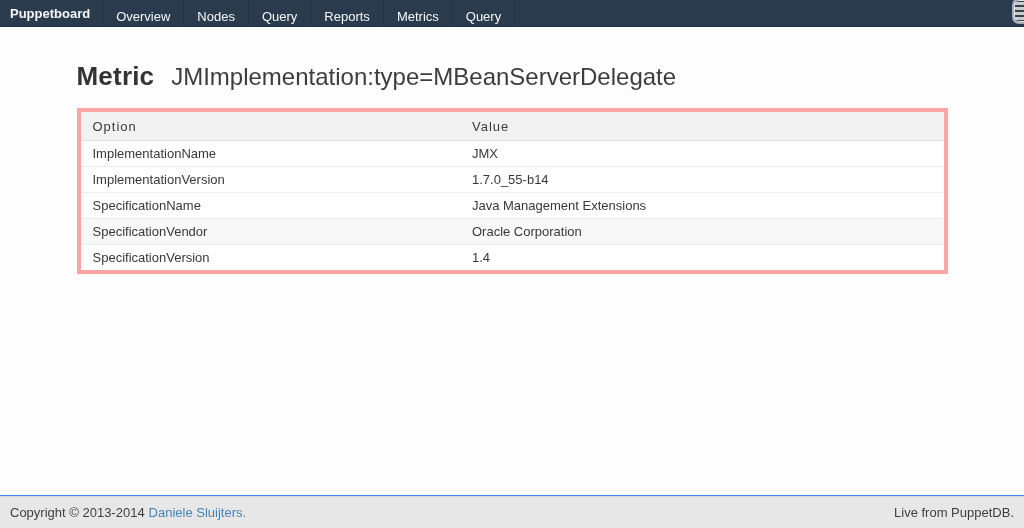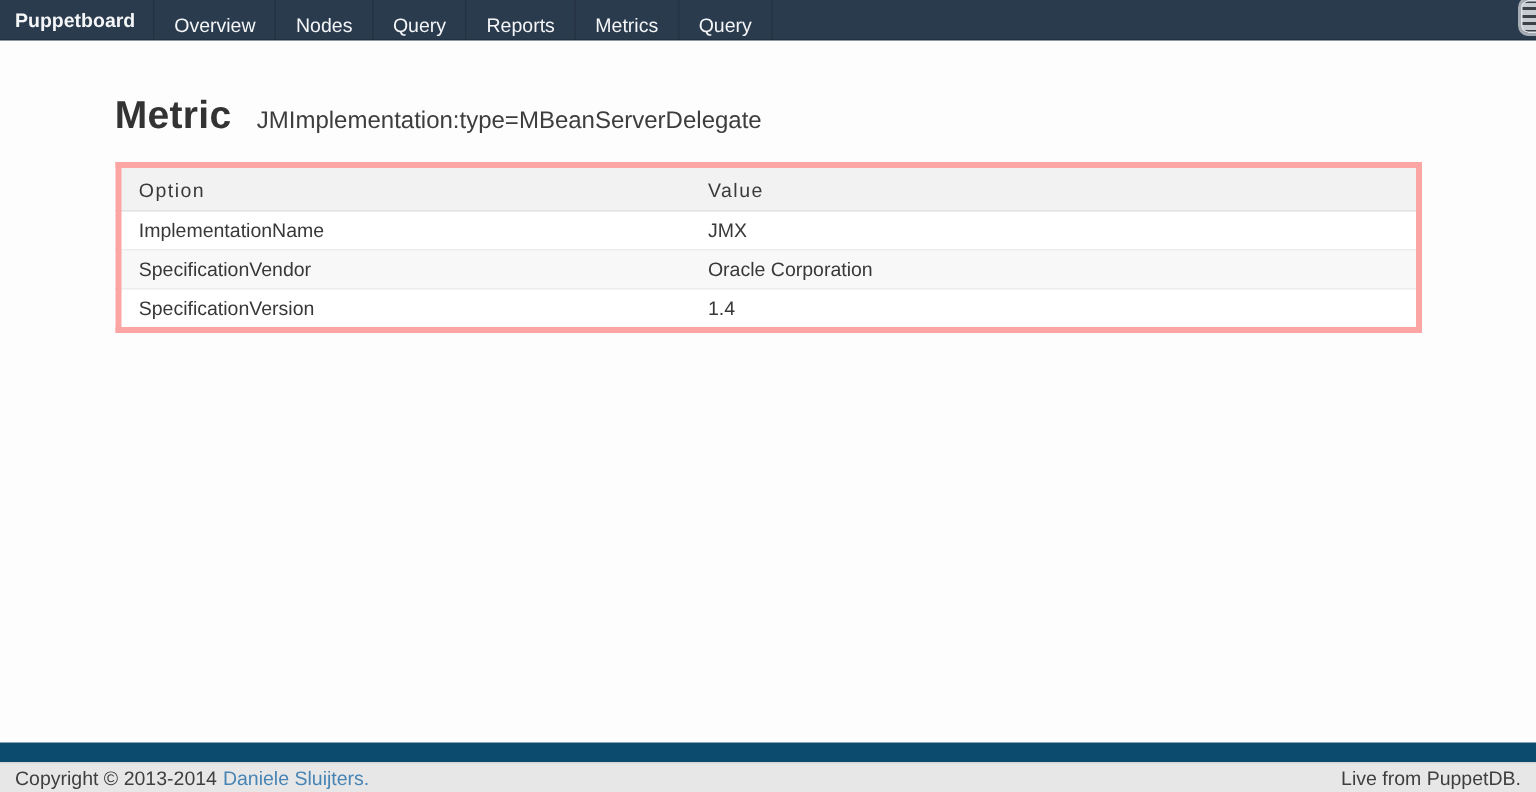--- a/index.html
+++ b/index.html
@@ -2,21 +2,21 @@
 <html><head>
 <meta charset="utf-8">
 <style>
   * { margin:0; padding:0; box-sizing:border-box; }
   html,body { width:1024px; height:528px; }
   body {
     font-family:"Liberation Sans","DejaVu Sans",sans-serif;
     background:#fdfdfd;
     overflow:hidden;
   }
-  .screen { position:relative; width:1024px; height:528px; overflow:hidden; background:#0c4a6e; }
+  .screen { position:relative; width:1024px; height:528px; overflow:hidden; background:#3b82f6; }
 
   
   .navbar {
     position:absolute; top:0; left:0; right:0; height:27px;
     background:#2b3b4e;
     display:flex; align-items:stretch;
     border-bottom:1px solid #223142;
   }
   .navbar a {
     display:flex; align-items:center;
@@ -36,21 +36,21 @@
     background:repeating-linear-gradient(180deg,#3a4148 0 2px,#c7ccd2 2px 5px);
     box-shadow:inset 0 0 0 1px #dfe2e6;
   }
 
   
   .content { position:absolute; top:27px; left:0; right:0; bottom:33px; background:#fdfdfd; }
   .container { width:871px; margin:0 auto; }
 
   h1.page-title { margin-top:30px; margin-bottom:16px; color:#333; line-height:1.1; white-space:nowrap; }
   h1.page-title .title-main { font-size:26px; font-weight:700; letter-spacing:0.2px; }
-  h1.page-title .title-sub  { font-size:16px; font-weight:400; color:#3d3d3d; margin-left:8px; }
+  h1.page-title .title-sub  { font-size:24px; font-weight:400; color:#3d3d3d; margin-left:8px; }
 
   table.metric-table {
     width:100%;
     border-collapse:collapse;
     border:4px solid #fca5a5;
     background:#fff;
     font-size:13px;
     color:#383838;
   }
   table.metric-table th {
@@ -73,21 +73,21 @@
   .redacted {
     filter:blur(2.4px);
     color:#6f6f73;
     font-size:12px;
     letter-spacing:0.5px;
     user-select:none;
   }
 
   
   .footer {
-    position:absolute; left:0; right:0; bottom:0; height:20px;
+    position:absolute; left:0; right:0; bottom:0; height:32px;
     background:#e7e7e7;
     border-top:1px solid #d6d6d6;
     display:flex; align-items:center; justify-content:space-between;
     padding:0 10px;
     font-size:13px; color:#3f3f3f;
   }
   .footer a { color:#4784b4; text-decoration:none; margin-left:4px; }
 </style>
 </head>
 <body>
@@ -121,20 +121,28 @@
           <tr>
             <th>Option</th>
             <th>Value</th>
           </tr>
         </thead>
         <tbody id="metric-tbody">
             <tr>
               <td>ImplementationName</td>
               <td>JMX</td>
             </tr>
+            <tr>
+              <td>ImplementationVersion</td>
+              <td>1.7.0_55-b14</td>
+            </tr>
+            <tr>
+              <td>SpecificationName</td>
+              <td>Java Management Extensions</td>
+            </tr>
             <tr class="striped">
               <td>SpecificationVendor</td>
               <td>Oracle Corporation</td>
             </tr>
             <tr>
               <td>SpecificationVersion</td>
               <td>1.4</td>
             </tr>
           </tbody>
       </table>

